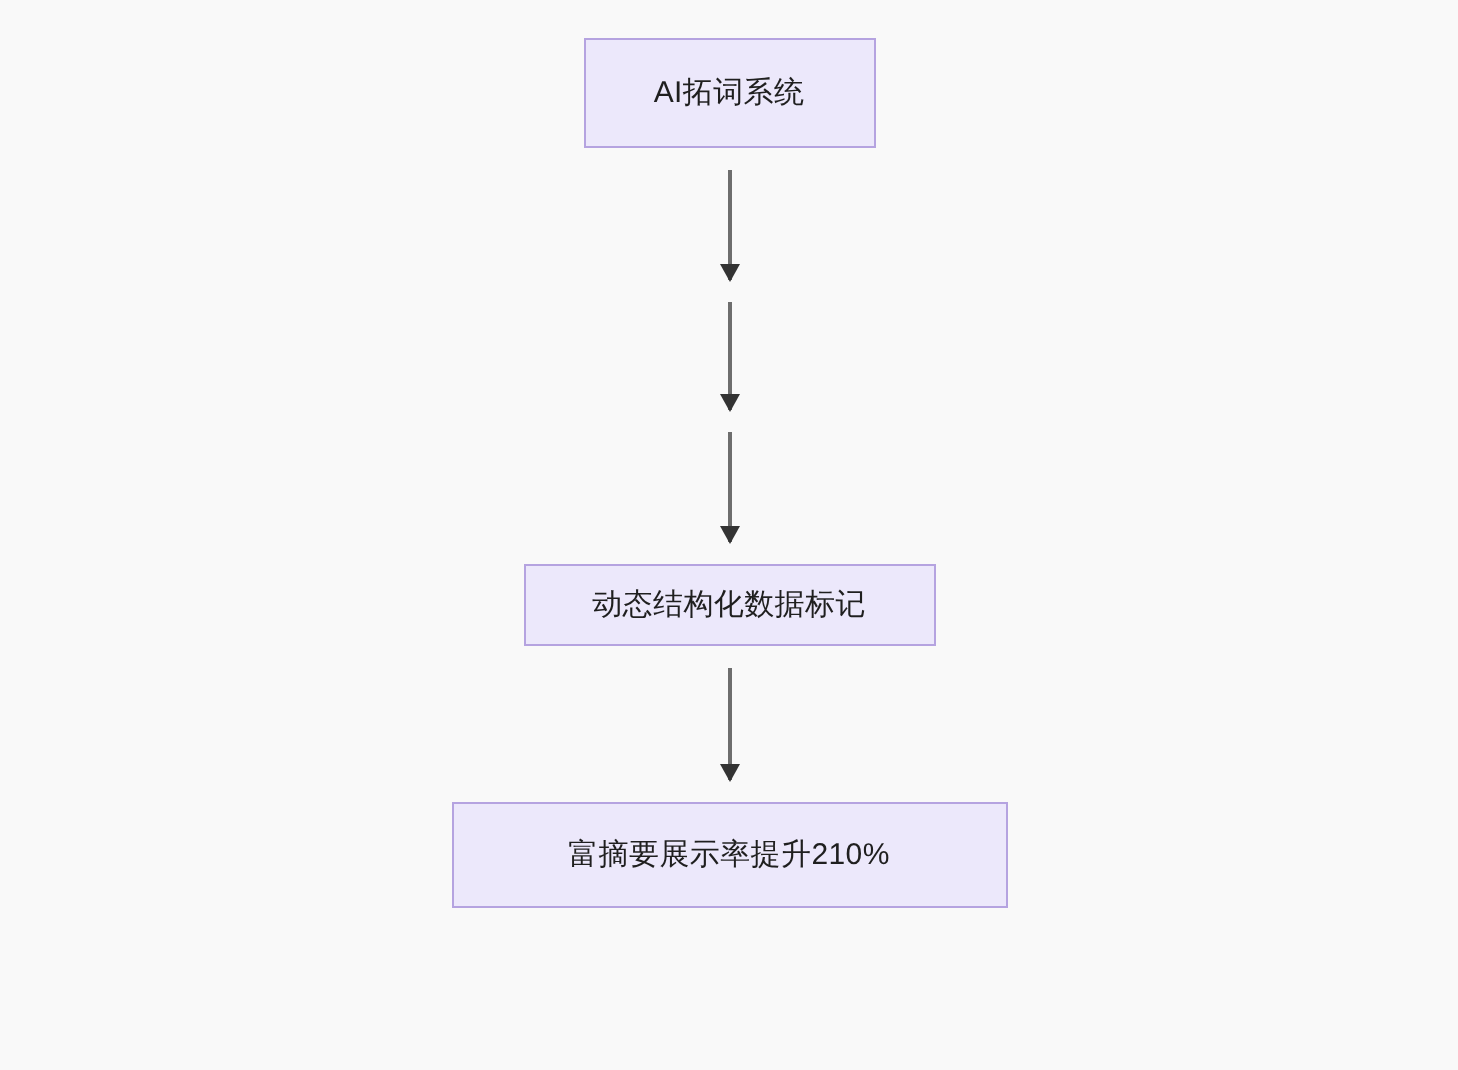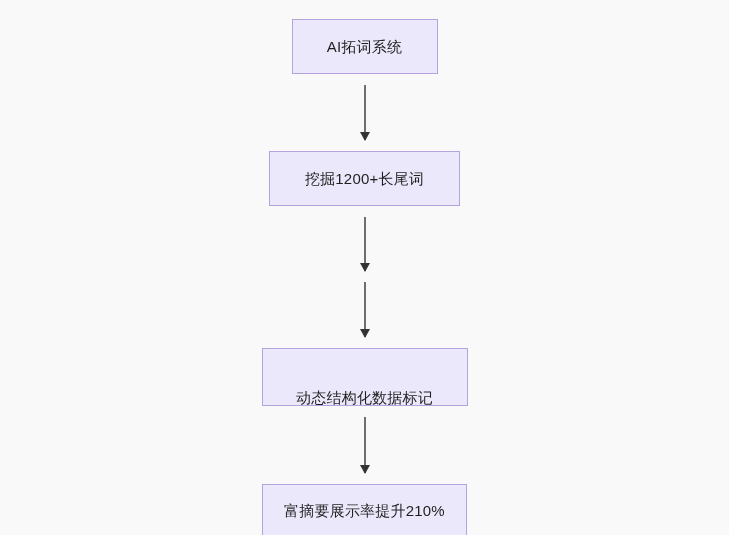--- a/index.html
+++ b/index.html
@@ -45,22 +45,22 @@
     display: flex;
     align-items: center;
     justify-content: center;
     box-sizing: border-box;
     white-space: nowrap;
   }
 
   .node-1 { width: 146px; height: 55px; }
   .node-2 { width: 191px; height: 55px; }
   .node-3 { width: 219px; height: 54px; }
-  .node-4 { width: 206px; height: 58px; align-items: flex-end; }
-  .node-5 { width: 205px; height: 53px; }
+  .node-4 { width: 206px; height: 41px; }
+  .node-5 { width: 278px; height: 53px; }
 
   .connector {
     position: relative;
     width: 14px;
     display: flex;
     justify-content: center;
   }
   .conn-1 { height: 55px; }
   .conn-2 { height: 54px; }
   .conn-3 { height: 55px; }
@@ -96,23 +96,20 @@
 
     <div class="node node-1">
       <span>AI拓词系统</span>
     </div>
 
     <div class="connector conn-1">
       <span class="line"></span>
       <span class="arrowhead"></span>
     </div>
 
-    <div class="node node-2">
-      <span>挖掘1200+长尾词</span>
-    </div>
 
     <div class="connector conn-2">
       <span class="line"></span>
       <span class="arrowhead"></span>
     </div>
 
 
     <div class="connector conn-3">
       <span class="line"></span>
       <span class="arrowhead"></span>

